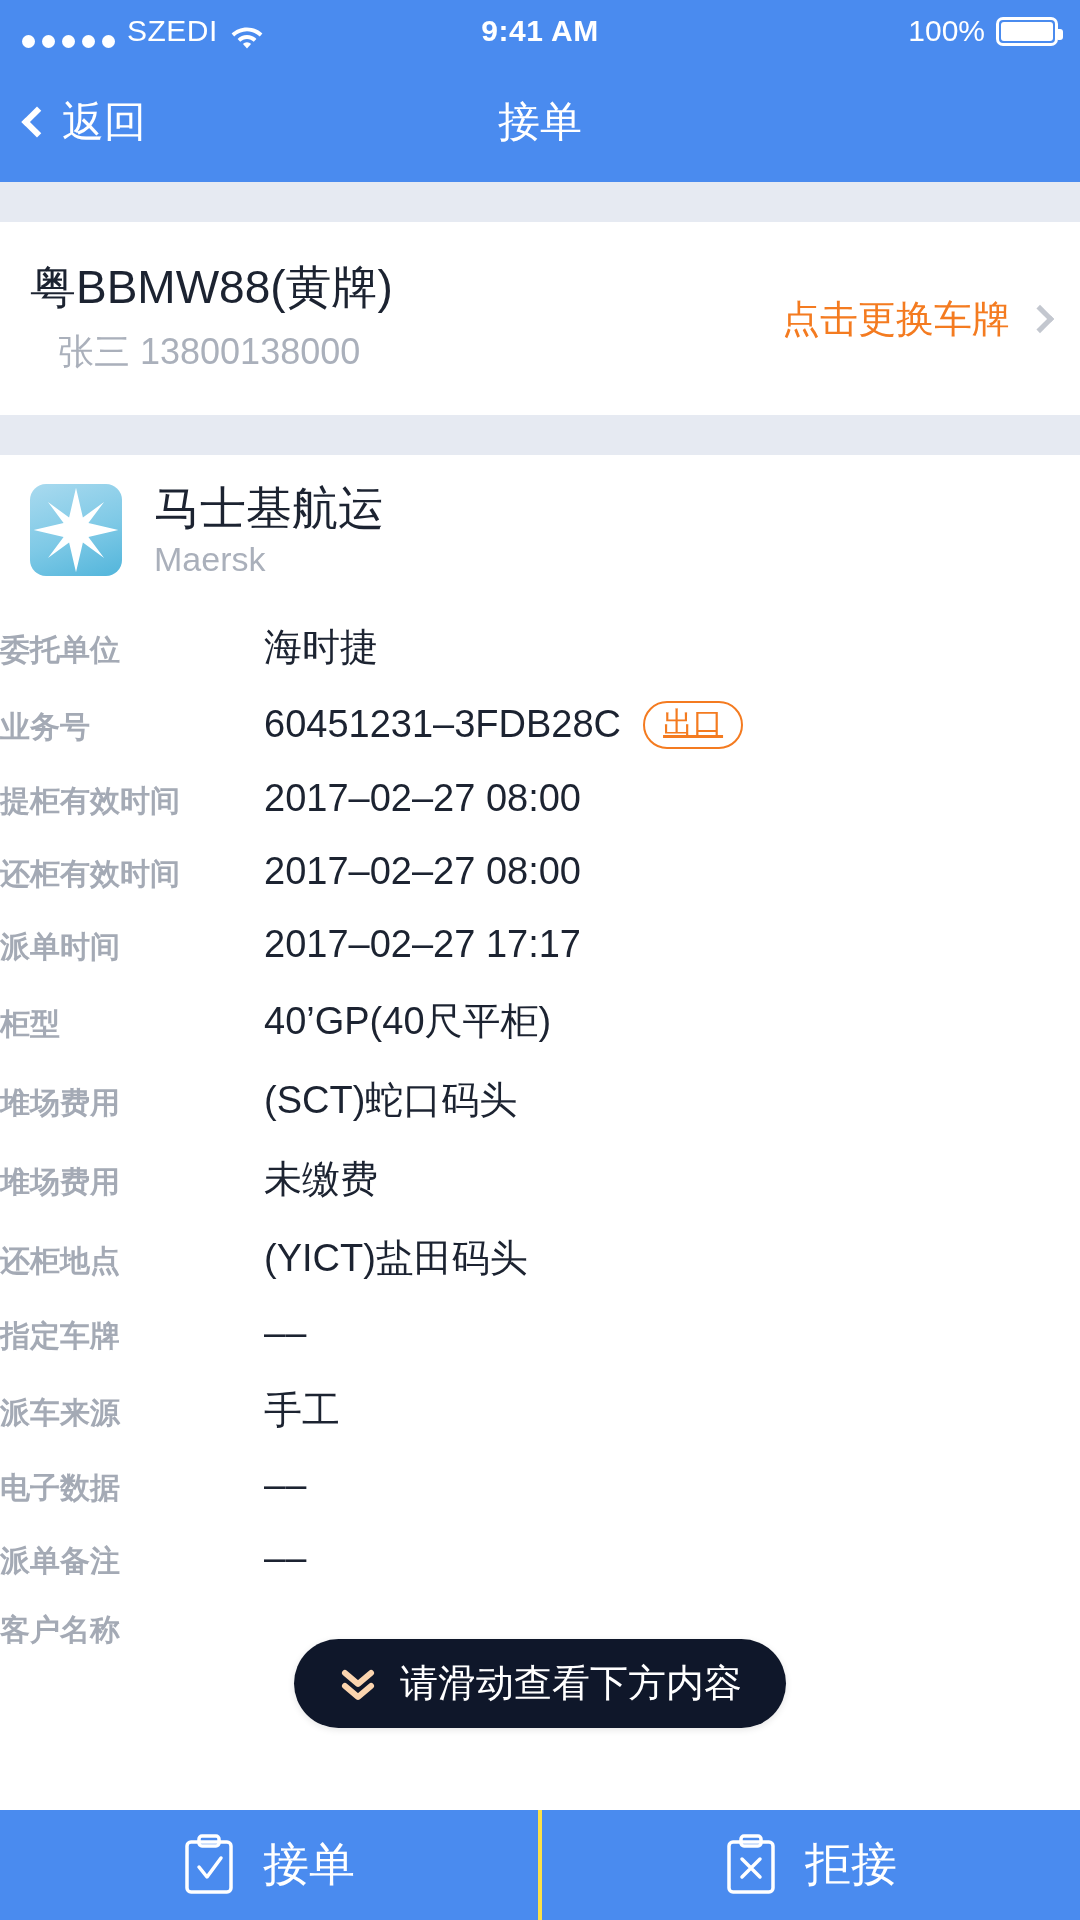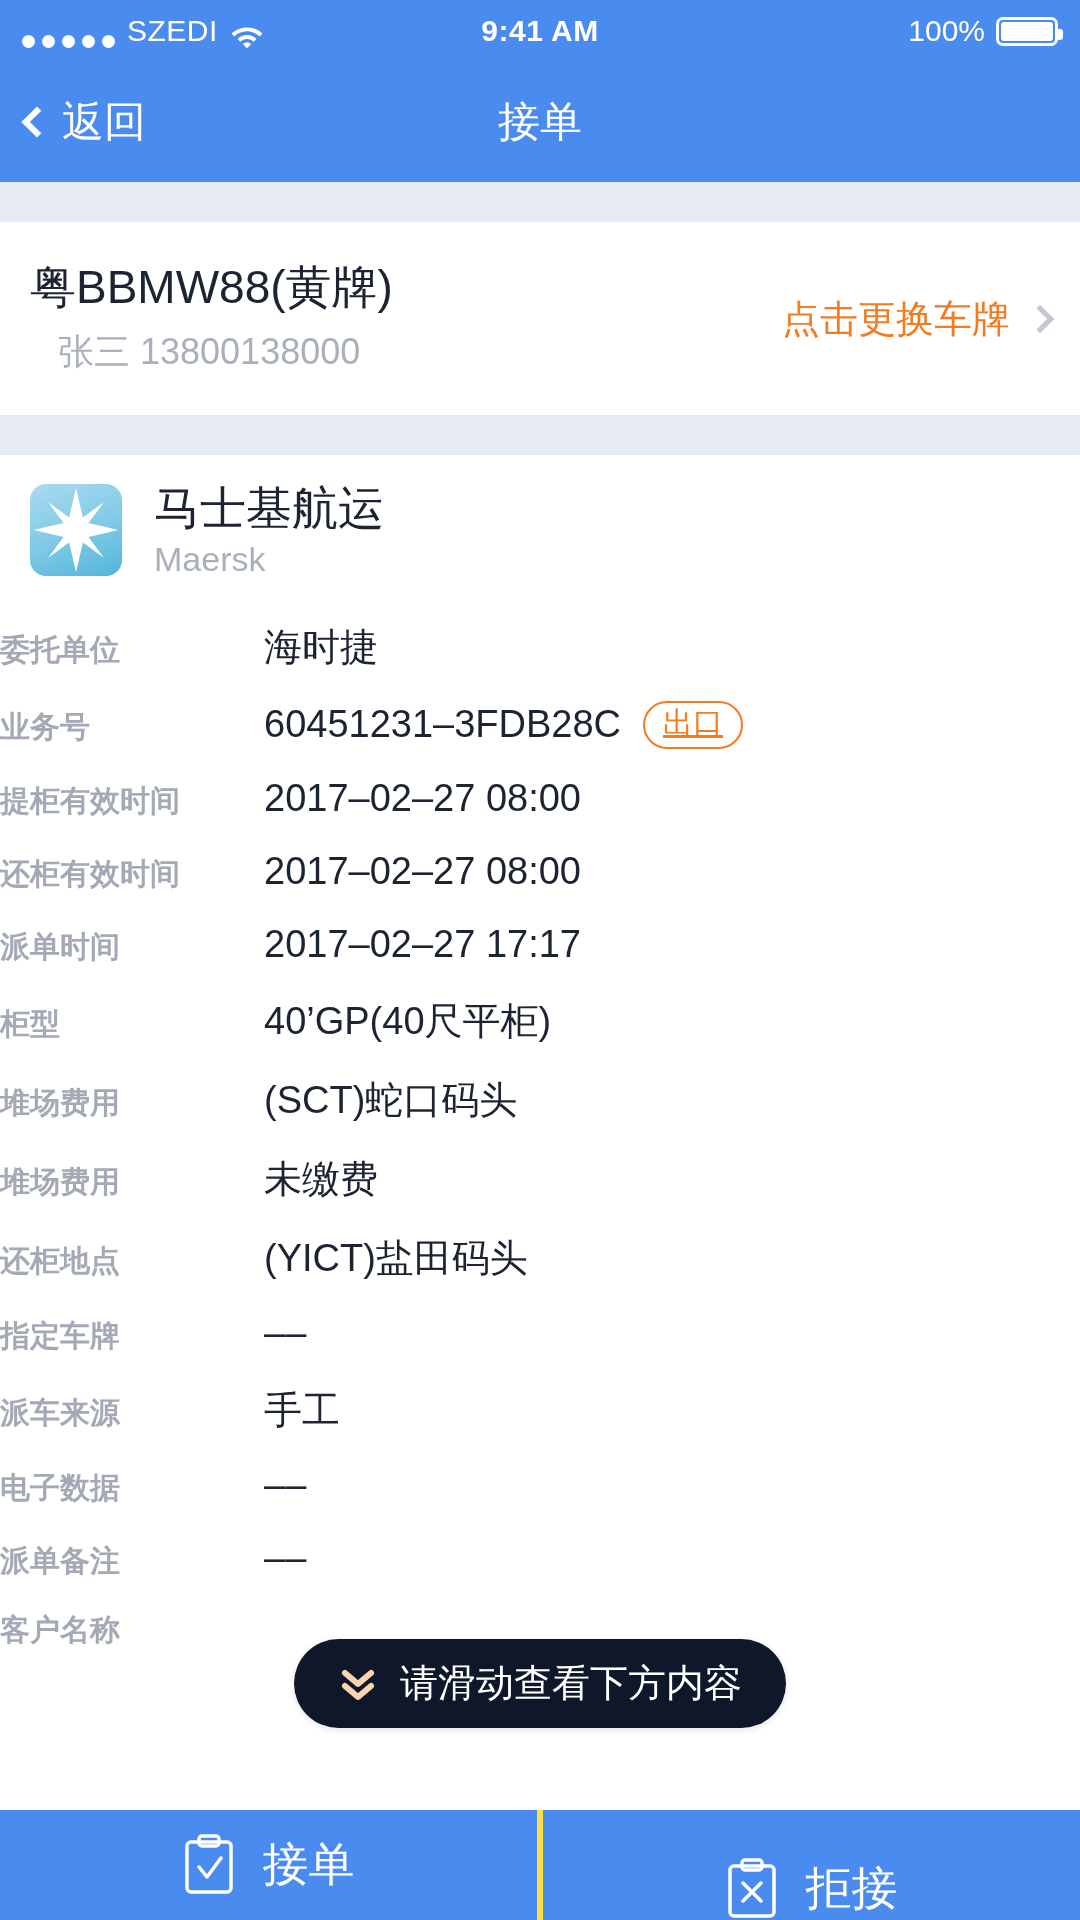--- a/index.html
+++ b/index.html
@@ -114,21 +114,21 @@
 
   
   .bottombar {
     position:absolute; left:0; right:0; bottom:0; height:110px;
     display:flex; background:#4a8bef;
   }
   .bb-btn {
     flex:1; display:flex; align-items:center; justify-content:center;
     gap:28px; color:#fff; cursor:pointer;
   }
-  .bb-btn + .bb-btn { border-left:6px solid #fde047;align-items:flex-end; }
+  .bb-btn + .bb-btn { border-left:4px solid #fde047; }
   .bb-label { font-size:46px; }
   .bb-icon { width:52px; height:62px; display:block; flex:none; }
 </style>
 </head>
 <body>
 
 <div id="app">
 
   <div class="statusbar">
     <div class="sb-left">

